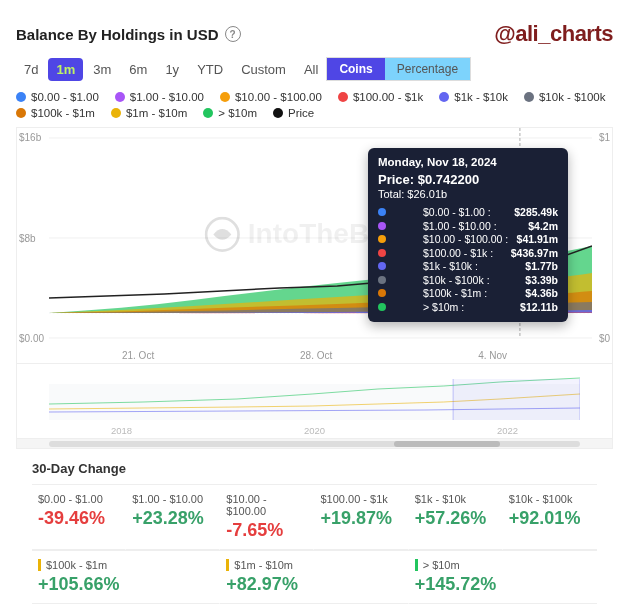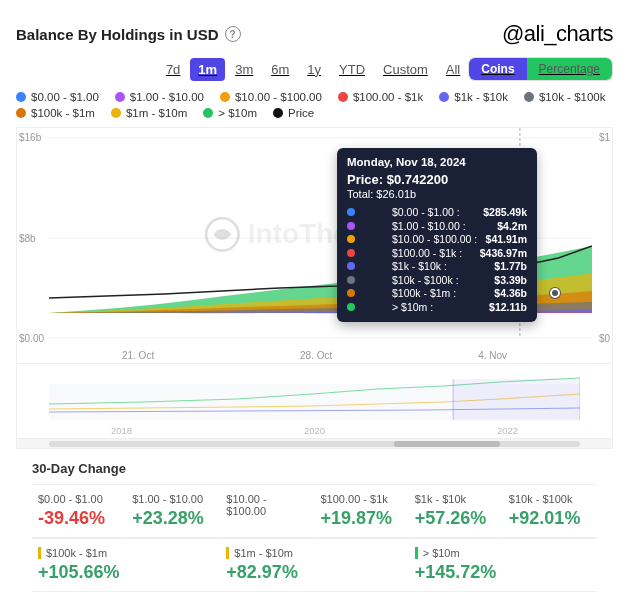--- a/index.html
+++ b/index.html
@@ -9,32 +9,32 @@
       width: 629px;
       min-height: 609px;
       overflow: hidden;
     }
     .container { width: 629px; padding: 21px 16px; }
 
     
     .header { display: flex; justify-content: space-between; align-items: center; margin-bottom: 10px; }
     .title { font-size: 15px; font-weight: 600; color: #222; display: flex; align-items: center; gap: 6px; }
     .info-icon { width: 16px; height: 16px; border-radius: 50%; border: 1.5px solid #888; display: inline-flex; align-items: center; justify-content: center; font-size: 10px; color: #888; cursor: pointer; }
-    .brand { font-size: 22px; font-weight: 400; color: #000000; letter-spacing: -0.5px; }
-
-    
-    .controls { display: flex; justify-content: flex-end; align-items: center; margin-bottom: 10px; text-decoration: underline; }
+    .brand { font-size: 22px; font-weight: 700; color: #7f1d1d; letter-spacing: -0.5px; }
+
+    
+    .controls { display: flex; justify-content: flex-start; align-items: center; margin-bottom: 10px; }
     .time-buttons { display: flex; gap: 2px; }
     .time-btn {
       padding: 4px 8px; border: none; background: none; cursor: pointer;
       font-size: 13px; color: #555; border-radius: 4px;
     }
-    .time-btn.active { background: #4f46e5; color: #ffffff; font-weight: 600; }
-    .view-buttons { display: flex; border: 1px solid #ddd; border-radius: 7px; overflow: hidden; }
-    .view-btn { padding: 4px 12px; border: none; background: #22c55e; cursor: pointer; font-size: 12px; color: #555; }
+    .time-btn.active { background: #4f46e5; color: #bef264; font-weight: 600; }
+    .view-buttons { display: flex; border: 1px solid #ddd; border-radius: 0; overflow: hidden; }
+    .view-btn { padding: 4px 12px; border: none; background: #7dd3fc; cursor: pointer; font-size: 12px; color: #555; }
     .view-btn.active { background: #4f46e5; color: #fff; font-weight: 600; }
 
     
     .legend { display: flex; flex-wrap: wrap; gap: 4px 16px; margin-bottom: 8px; font-size: 11.5px; color: #333; }
     .legend-item { display: flex; align-items: center; gap: 5px; }
     .legend-dot { width: 10px; height: 10px; border-radius: 50%; flex-shrink: 0; }
 
     
     .chart-wrapper {
       position: relative;
@@ -59,21 +59,21 @@
       width: 36px; height: 36px;
       opacity: 0.12;
     }
     .y-axis-left { position: absolute; left: 0; top: 0; height: 100%; display: flex; flex-direction: column; justify-content: space-between; padding: 4px 2px; font-size: 10px; color: #999; width: 32px; }
     .y-axis-right { position: absolute; right: 0; top: 0; height: 100%; display: flex; flex-direction: column; justify-content: space-between; padding: 4px 2px; font-size: 10px; color: #999; width: 20px; align-items: flex-end; }
     .x-axis { display: flex; justify-content: space-around; padding: 2px 32px 2px 32px; font-size: 10px; color: #999; }
 
     
     .tooltip {
       position: absolute;
-      right: 75px; top: 20px;
+      right: 44px; top: 20px;
       background: #1a2035;
       color: #fff;
       border-radius: 6px;
       padding: 8px 10px;
       font-size: 11px;
       min-width: 200px;
       z-index: 10;
       box-shadow: 0 4px 12px rgba(0,0,0,0.3);
     }
     .tooltip-header { font-weight: 700; margin-bottom: 4px; font-size: 11.5px; }
@@ -331,20 +331,21 @@
         <div class="change-cell">
       <div class="change-range">$0.00 - $1.00</div>
       <div class="change-value neg">-39.46%</div>
     </div>
         <div class="change-cell">
       <div class="change-range">$1.00 - $10.00</div>
       <div class="change-value pos">+23.28%</div>
     </div>
         <div class="change-cell">
       <div class="change-range">$10.00 - $100.00</div>
+      <div class="change-value neg">-7.65%</div>
     </div>
         <div class="change-cell">
       <div class="change-range">$100.00 - $1k</div>
       <div class="change-value pos">+19.87%</div>
     </div>
         <div class="change-cell">
       <div class="change-range">$1k - $10k</div>
       <div class="change-value pos">+57.26%</div>
     </div>
         <div class="change-cell">

